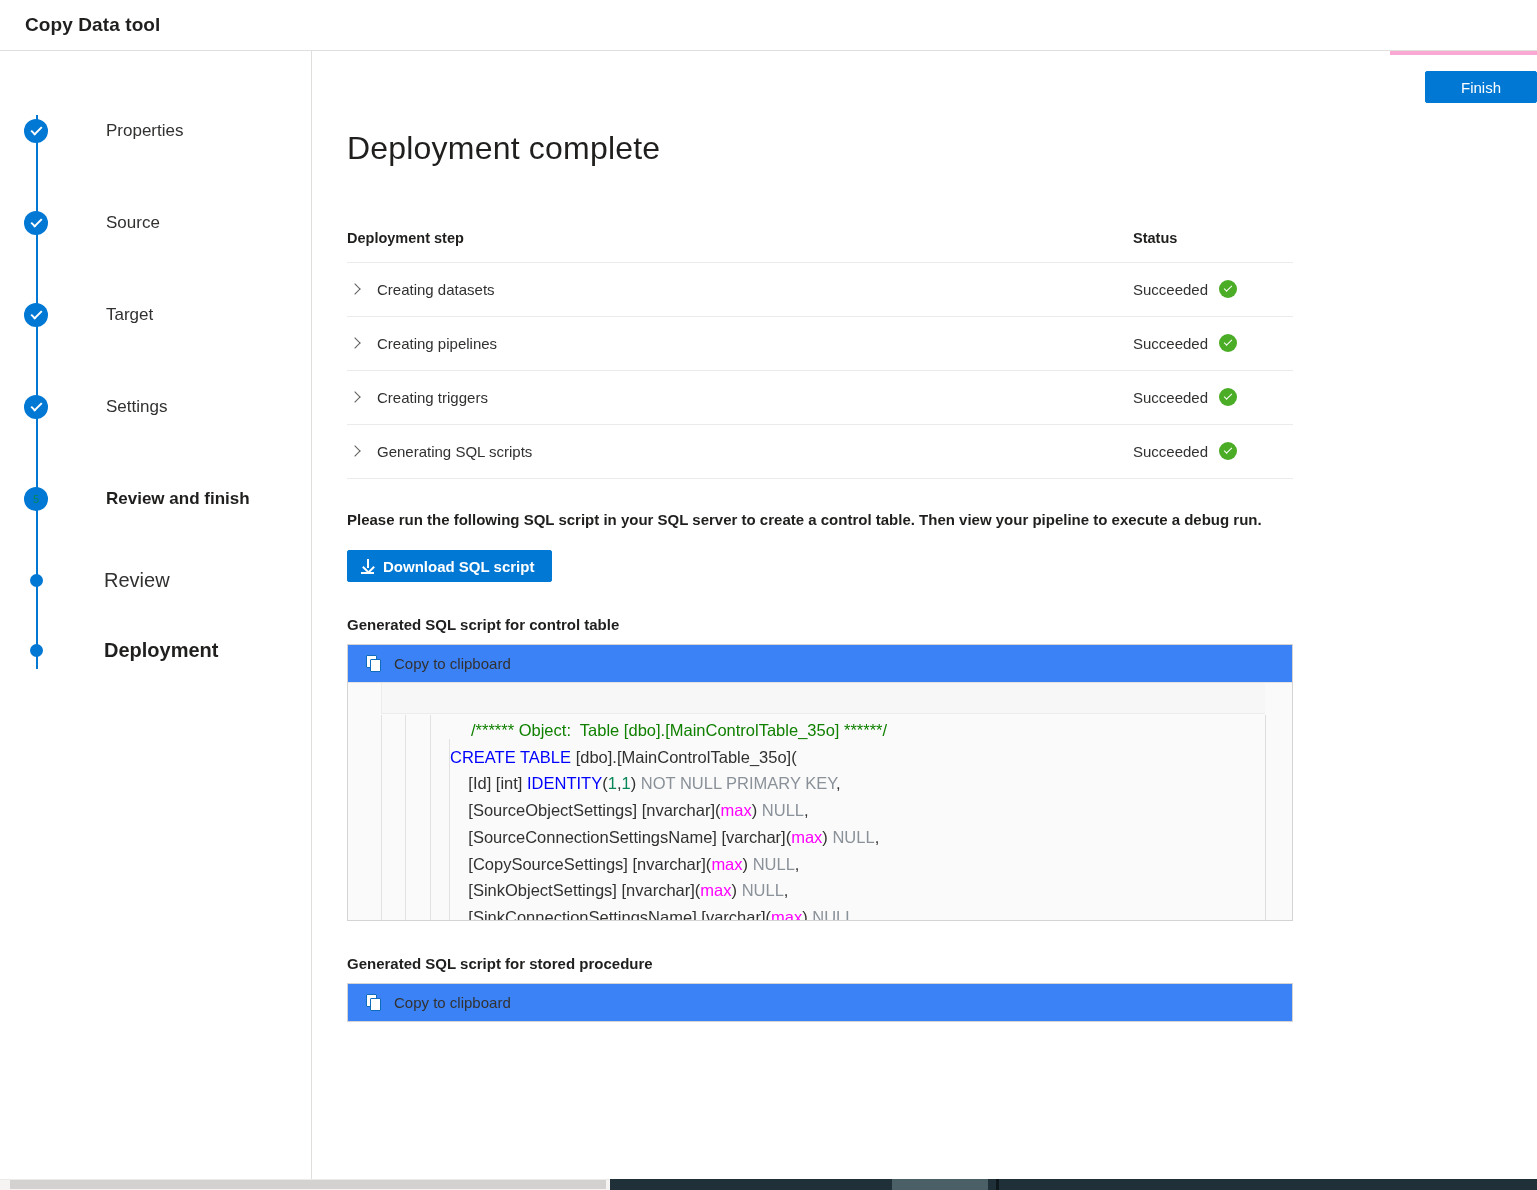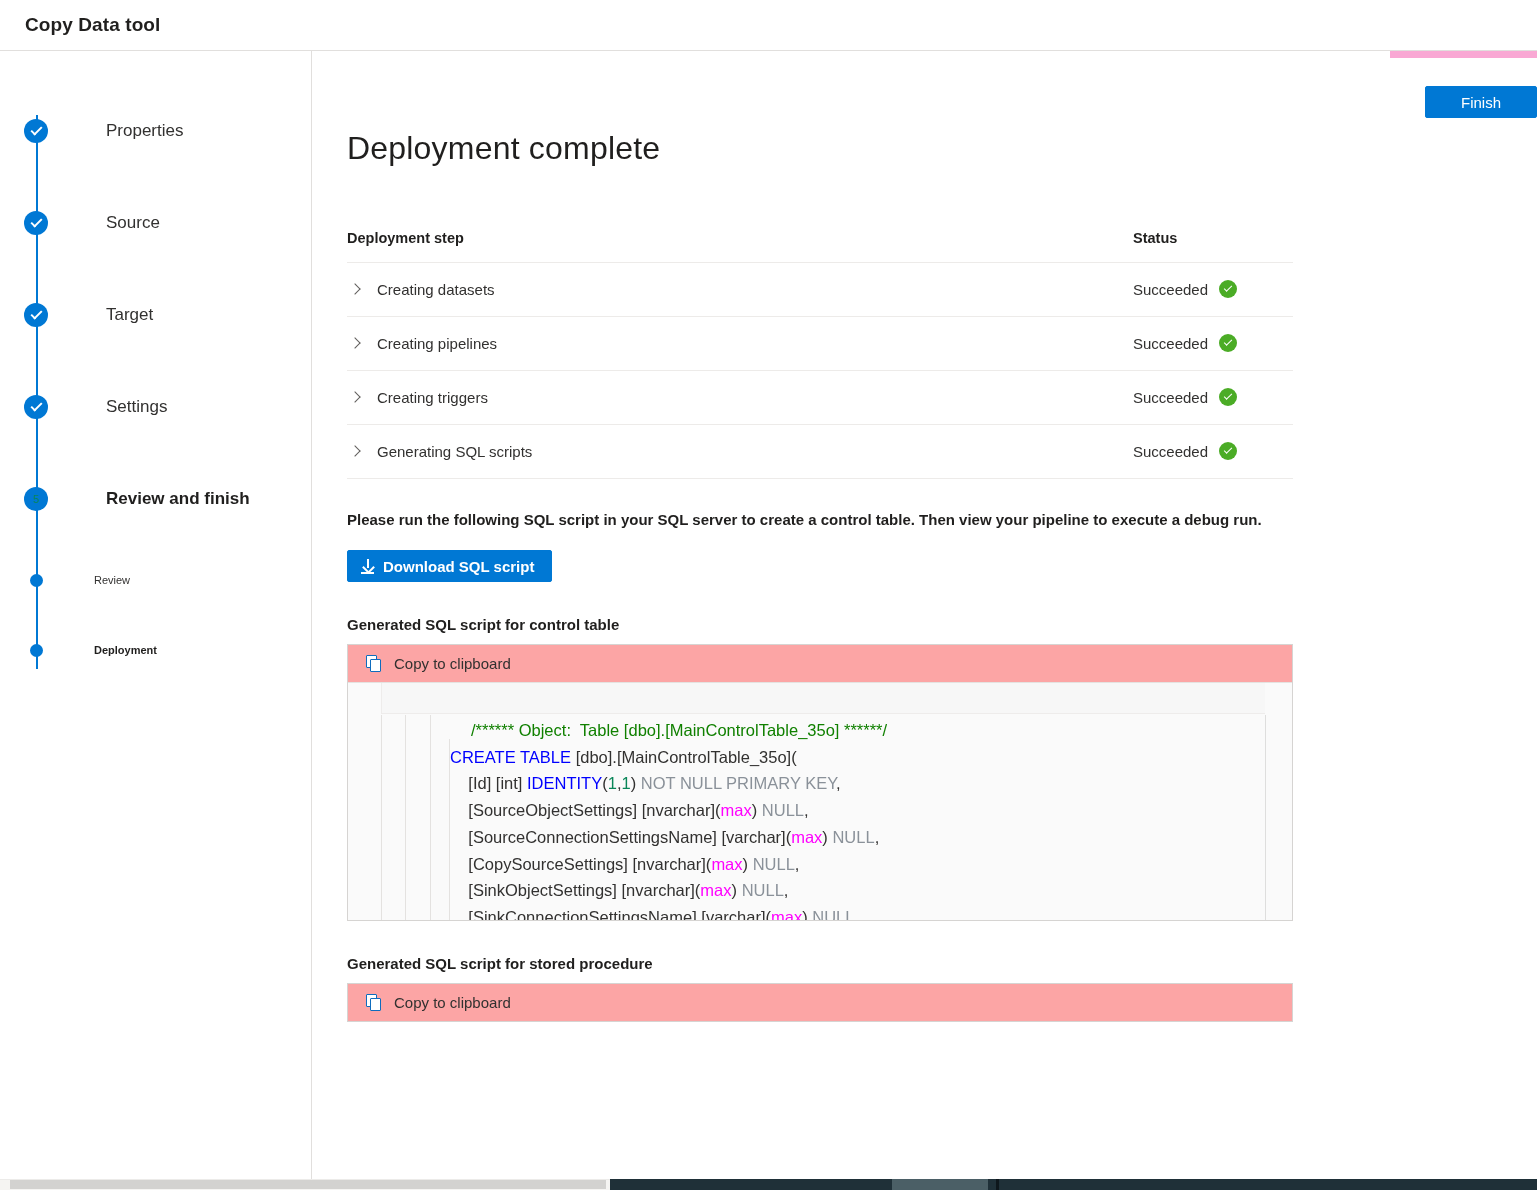--- a/index.html
+++ b/index.html
@@ -76,21 +76,21 @@
   .bullet.dot {
     width: 13px; height: 13px;
     flex: 0 0 13px;
     margin-left: 5.5px; margin-right: 5.5px;
   }
   .step .label {
     margin-left: 22px;
     font-size: 17px;
     color: #323130;
   }
-  .step.sub .label { font-size: 11px; margin-left: 10px; }
+  .step.sub .label { font-size: 20px; margin-left: 20px; }
   .step.current .label { font-weight: bold; color: #201f1e; }
   
   #rail {
     position: absolute;
     left: 35.5px;
     top: 64px;
     width: 2px;
     height: 554px;
     background: #0078d4;
     z-index: 1;
@@ -237,21 +237,21 @@
   .codebox {
     border: 1px solid #d6d4d2;
     background: #ffffff;
   }
   .copybar {
     height: 37px;
     display: flex;
     align-items: center;
     padding-left: 18px;
     gap: 11px;
-    background: #fca5a5;
+    background: #3b82f6;
   }
   .copy-icon {
     width: 17px; height: 18px;
     position: relative;
     flex: 0 0 17px;
   }
   .copy-icon .back {
     position: absolute;
     left: 0; top: 0;
     width: 11px; height: 13px;
@@ -329,22 +329,22 @@
   .cm { color: #108000; margin-left: 21px; }
   .kw { color: #0000ff; }
   .kw2 { color: #8a9199; }
   .fn { color: #ff00ff; }
   .num { color: #098658; }
   .idq { color: #323130; }
 
   
   #footer {
     flex: 0 0 auto;
-    border-top: 7px solid #f9a8d4;
-    padding: 28px 0 0 35px;
+    border-top: 4px solid #f9a8d4;
+    padding: 16px 0 0 35px;
     height: 80px;
   }
   #footer .row { display: flex; gap: 16px; }
   #finish-btn {
     background: #0078d4;
     border: 1px solid #0078d4;
     color: #fff;
     height: 32px;
     min-width: 112px;
     padding: 0 16px;

